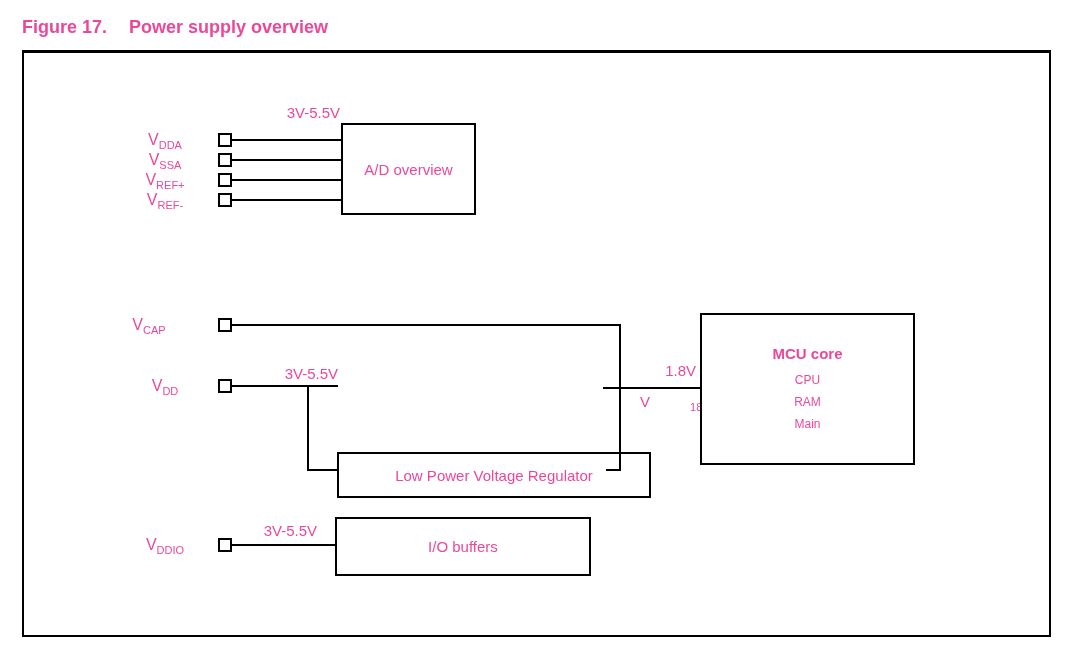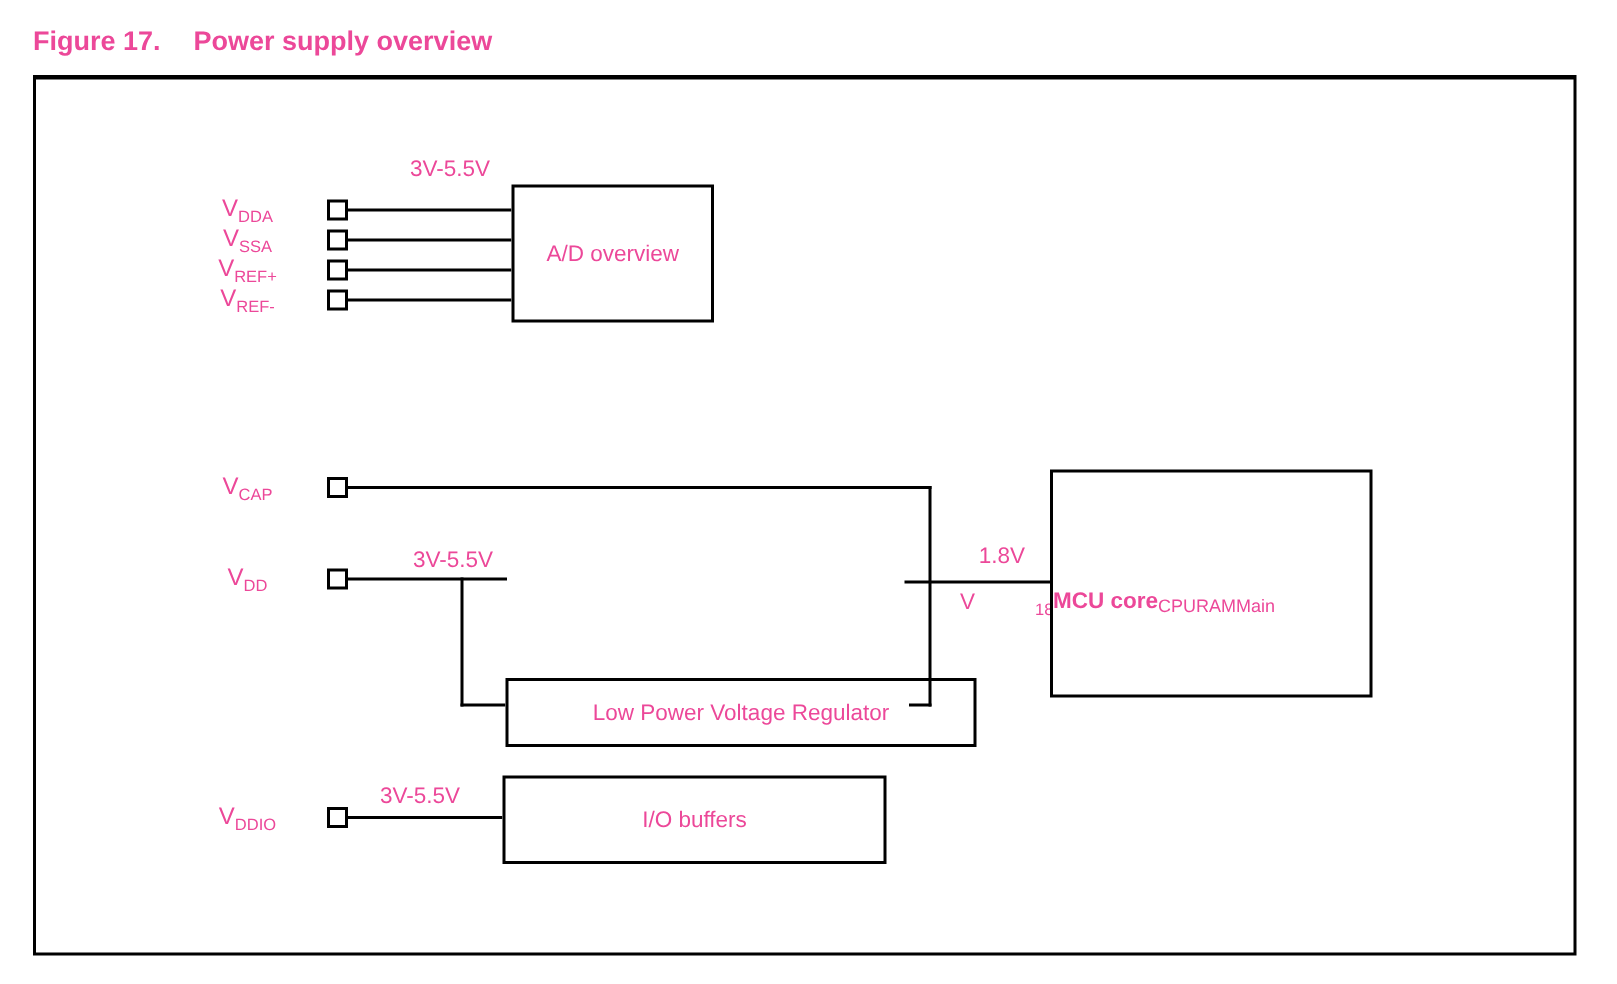--- a/index.html
+++ b/index.html
@@ -15,38 +15,38 @@
   .fig-frame {
     position:absolute; left:22px; top:50px; width:1029px; height:587px;
     border:2px solid #000; border-top-width:3px; box-sizing:border-box;
   }
   .block {
     position:absolute; border:2px solid #000; box-sizing:border-box; background:#fff;
     display:flex; align-items:center; justify-content:center;
     font-size:15px; text-align:center;
   }
   .mcu {
-    flex-direction:row; justify-content:flex-start; padding-top:30px;text-align:right;
+    flex-direction:column; justify-content:flex-start; padding-top:30px;text-align:right;
   }
   .mcu-title { font-weight:bold; font-size:15px; margin-bottom:7px; }
   .mcu-item  { font-size:12px; line-height:22px; }
   .pin-square {
     position:absolute; width:14px; height:14px; border:2px solid #000;
     box-sizing:border-box; background:#fff;
   }
   .pin-label {
     position:absolute; width:96px; text-align:center;
     font-size:16px; line-height:21px; white-space:nowrap;
   }
   .pin-label sub { font-size:11px; line-height:0; }
   .wire { position:absolute; background:#000; }
   .wire.h { height:2px; }
   .wire.v { width:2px; }
   .vlabel {
-    position:absolute; font-size:15px; text-align:center; white-space:nowrap;
+    position:absolute; font-size:15px; text-align:right; white-space:nowrap;
   }
   .vlabel sub { font-size:11px; line-height:0;margin-left:40px; }
 </style>
 </head>
 <body>
 
 <div class="page">
 
   <div class="fig-caption">
     <span class="cap-label">Figure 17.</span><span class="cap-title">Power supply overview</span>
@@ -68,21 +68,21 @@
   <div class="wire h" style="left:232px;top:159px;width:109px"></div>
   <div class="wire h" style="left:232px;top:179px;width:109px"></div>
   <div class="wire h" style="left:232px;top:199px;width:109px"></div>
 
   <div class="vlabel" style="left:260px;top:104px;width:80px">3V-5.5V</div>
 
   <div class="block" style="left:341px;top:123px;width:135px;height:92px">
     <span>A/D overview</span>
   </div>
 
-  <div class="pin-label" style="left:117px;top:314px"><span>V</span><sub>CAP</sub></div>
+  <div class="pin-label" style="left:101px;top:314px"><span>V</span><sub>CAP</sub></div>
   <div class="pin-square" style="left:218px;top:318px"></div>
   <div class="wire h" style="left:232px;top:324px;width:389px"></div>
 
   <div class="pin-label" style="left:117px;top:375px"><span>V</span><sub>DD</sub></div>
   <div class="pin-square" style="left:218px;top:379px"></div>
   <div class="wire h" style="left:232px;top:385px;width:106px"></div>
   <div class="vlabel" style="left:266px;top:365px;width:72px">3V-5.5V</div>
 
   <div class="wire v" style="left:307px;top:385px;height:86px"></div>
   <div class="wire h" style="left:307px;top:469px;width:30px"></div>

